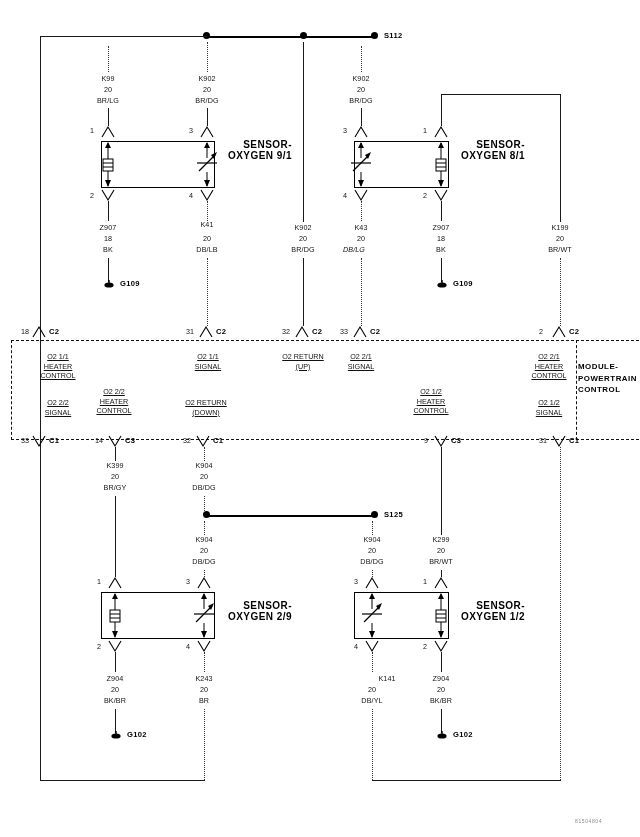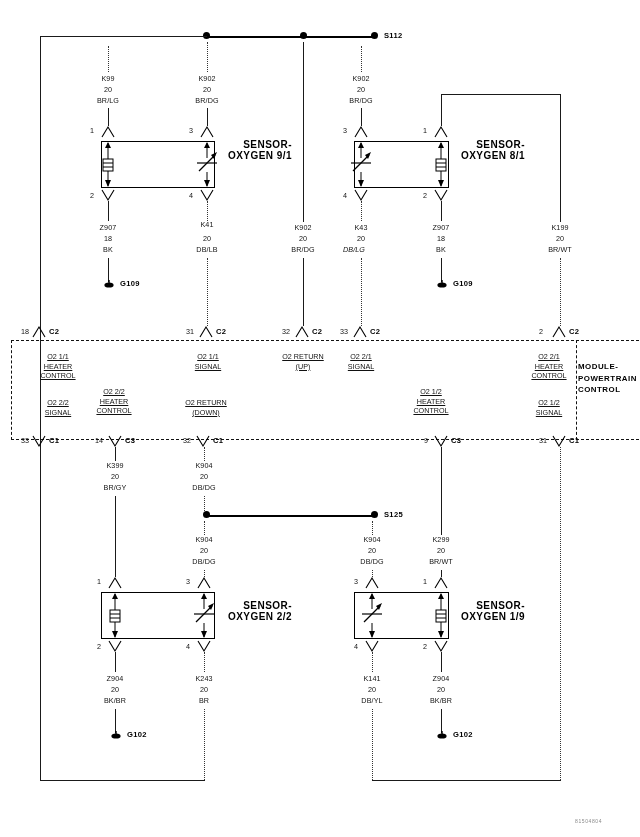--- a/index.html
+++ b/index.html
@@ -386,21 +386,21 @@
     <path d="M103 2 L103 17" stroke="#000" stroke-width="1" fill="none"></path>
     <path d="M100 7 L103 1 L106 7" fill="#000"></path>
     <path d="M103 31 L103 45" stroke="#000" stroke-width="1" fill="none"></path>
     <path d="M100 39 L103 46 L106 39" fill="#000"></path>
     <path d="M95 30 L111 14" stroke="#000" stroke-width="1.2" fill="none"></path>
     <path d="M93 22 L113 22" stroke="#000" stroke-width="1.2"></path>
     <path d="M107 14 L113 11 L110 18" fill="#000"></path>
   </svg>
   <div class="boxname" style="left:228px;top:600px;">
     <div>SENSOR-</div>
-    <div>OXYGEN 2/2</div>
+    <div>OXYGEN 2/9</div>
   </div>
 
   <svg class="terminal" style="left:108px;top:640px;" width="16" height="12">
     <path d="M1 1 L7 11 L13 1" fill="none" stroke="#000" stroke-width="1.1"></path>
   </svg>
   <div class="pin" style="left:97px;top:642px;">2</div>
   <svg class="terminal" style="left:197px;top:640px;" width="16" height="12">
     <path d="M1 1 L7 11 L13 1" fill="none" stroke="#000" stroke-width="1.1"></path>
   </svg>
   <div class="pin" style="left:186px;top:642px;">4</div>
@@ -443,34 +443,34 @@
     <path d="M22 14 L28 11 L25 18" fill="#000"></path>
     <path d="M87 2 L87 18" stroke="#000" stroke-width="1" fill="none"></path>
     <path d="M84 7 L87 1 L90 7" fill="#000"></path>
     <path d="M87 30 L87 45" stroke="#000" stroke-width="1" fill="none"></path>
     <path d="M84 39 L87 46 L90 39" fill="#000"></path>
     <rect x="82" y="18" width="10" height="12" fill="none" stroke="#000" stroke-width="1"></rect>
     <path d="M82 22 L92 22 M82 26 L92 26" stroke="#000" stroke-width="1"></path>
   </svg>
   <div class="boxname" style="left:461px;top:600px;">
     <div>SENSOR-</div>
-    <div>OXYGEN 1/9</div>
+    <div>OXYGEN 1/2</div>
   </div>
 
   <svg class="terminal" style="left:365px;top:640px;" width="16" height="12">
     <path d="M1 1 L7 11 L13 1" fill="none" stroke="#000" stroke-width="1.1"></path>
   </svg>
   <div class="pin" style="left:354px;top:642px;">4</div>
   <svg class="terminal" style="left:434px;top:640px;" width="16" height="12">
     <path d="M1 1 L7 11 L13 1" fill="none" stroke="#000" stroke-width="1.1"></path>
   </svg>
   <div class="pin" style="left:423px;top:642px;">2</div>
 
   <div class="dotwire" style="left:372px;top:652px;height:20px;"></div>
-  <div class="lbl" style="left:352px;top:674px;width:40px;">K141</div>
+  <div class="lbl" style="left:367px;top:674px;width:40px;">K141</div>
   <div class="lbl" style="left:352px;top:685px;width:40px;">20</div>
   <div class="lbl" style="left:348px;top:696px;width:48px;">DB/YL</div>
   <div class="dotwire" style="left:372px;top:709px;height:71px;"></div>
 
   <div class="wire v" style="left:441px;top:652px;height:20px;"></div>
   <div class="lbl" style="left:421px;top:674px;width:40px;">Z904</div>
   <div class="lbl" style="left:421px;top:685px;width:40px;">20</div>
   <div class="lbl" style="left:417px;top:696px;width:48px;">BK/BR</div>
   <div class="wire v" style="left:441px;top:709px;height:24px;"></div>
   <svg style="position:absolute;left:435px;top:731px;" width="14" height="9">

